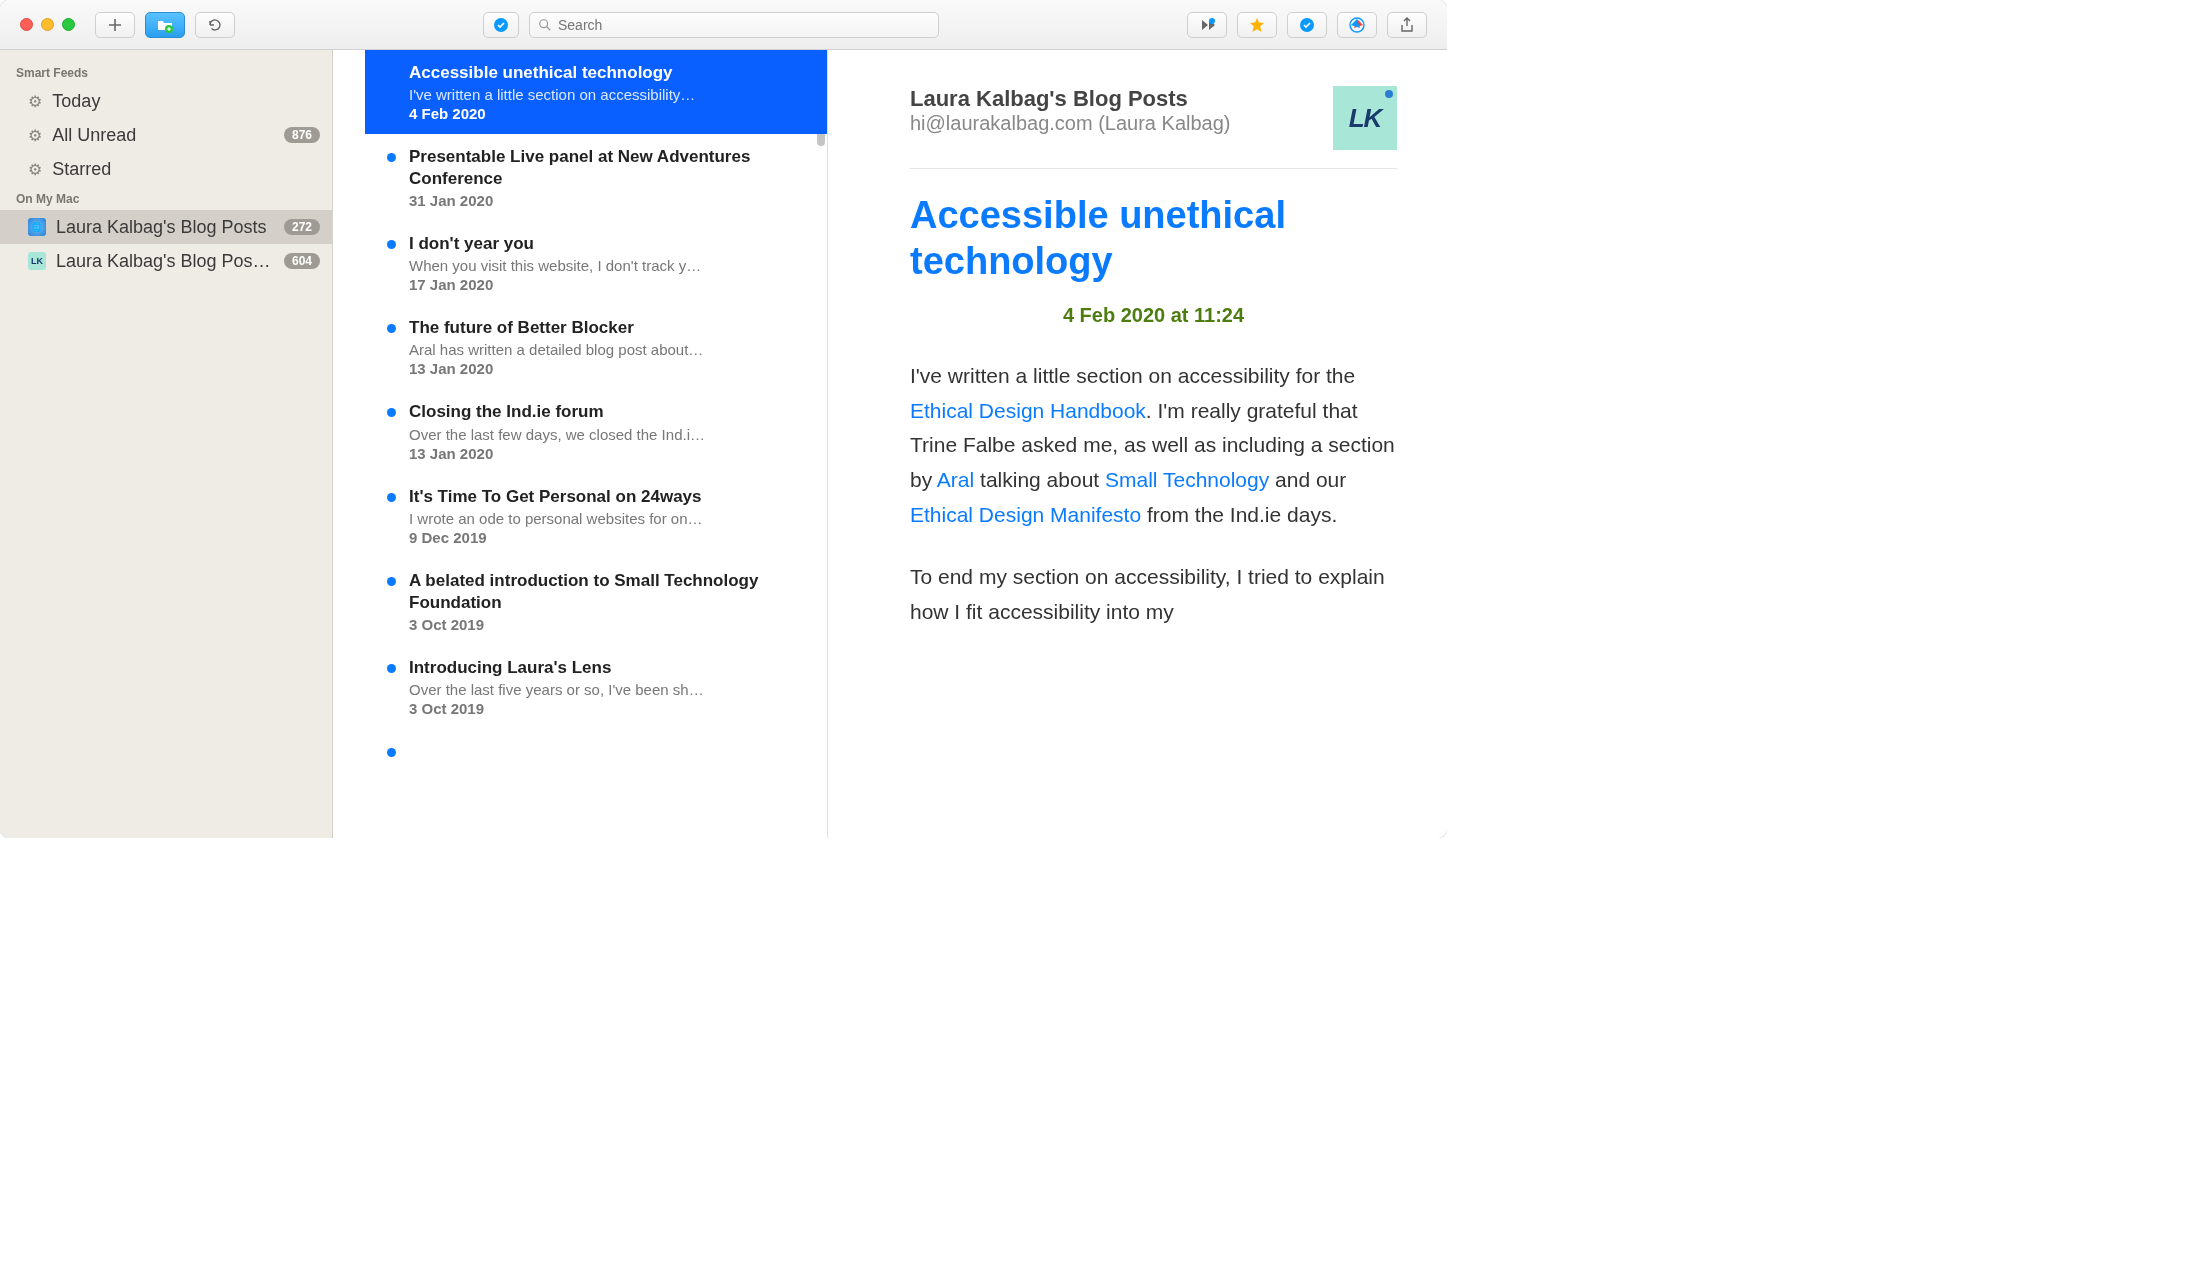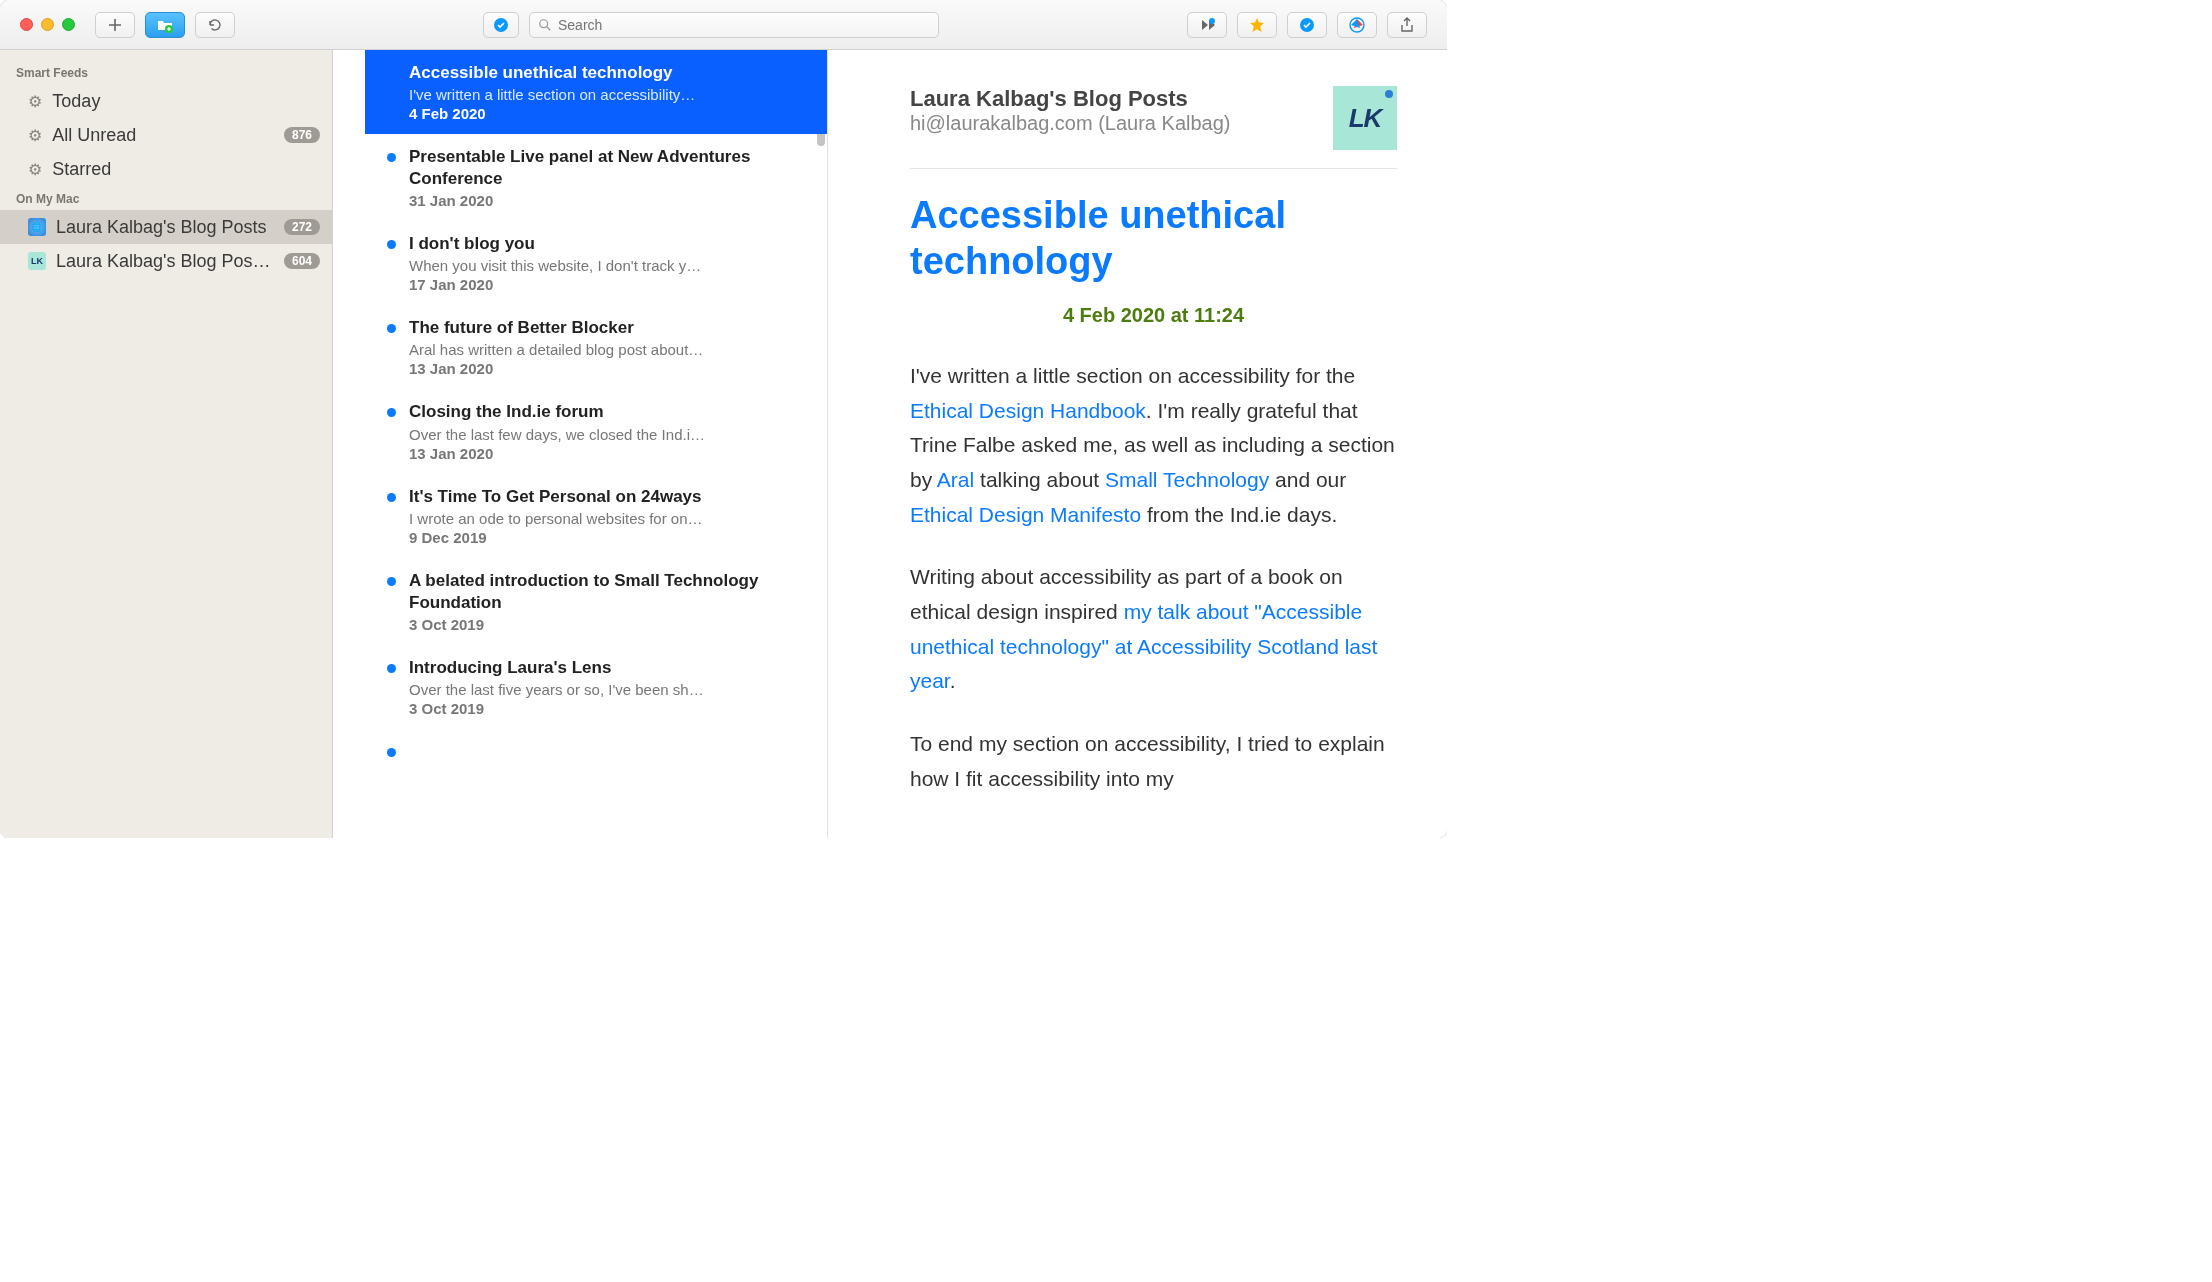--- a/index.html
+++ b/index.html
@@ -163,21 +163,21 @@
             <div class="summary">I've written a little section on accessibility…</div>
             <div class="date">4 Feb 2020</div>
           </div>
           <div class="article-item">
             <div class="dot"></div>
             <div class="title">Presentable Live panel at New Adventures Conference</div>
             <div class="date">31 Jan 2020</div>
           </div>
           <div class="article-item">
             <div class="dot"></div>
-            <div class="title">I don't blog you</div>
+            <div class="title">I don't year you</div>
             <div class="summary">When you visit this website, I don't track y…</div>
             <div class="date">17 Jan 2020</div>
           </div>
           <div class="article-item">
             <div class="dot"></div>
             <div class="title">The future of Better Blocker</div>
             <div class="summary">Aral has written a detailed blog post about…</div>
             <div class="date">13 Jan 2020</div>
           </div>
           <div class="article-item">
@@ -215,19 +215,16 @@
           <div class="feedname">Laura Kalbag's Blog Posts</div>
           <div class="author">hi@laurakalbag.com (Laura Kalbag)</div>
         </div>
         <div class="avatar">LK</div>
       </div>
       <h1>Accessible unethical technology</h1>
       <div class="datetime">4 Feb 2020 at 11:24</div>
       <p>
         <span>I've written a little section on accessibility for the </span><a href="#">Ethical Design Handbook</a><span>. I'm really grateful that Trine Falbe asked me, as well as including a section by </span><a href="#">Aral</a><span> talking about </span><a href="#">Small Technology</a><span> and our </span><a href="#">Ethical Design Manifesto</a><span> from the Ind.ie days.</span>
       </p>
-      <p>
-        <span>Writing about accessibility as part of a book on ethical design inspired </span><a href="#">my talk about "Accessible unethical technology" at Accessibility Scotland last year</a><span>.</span>
-      </p>
       <p>To end my section on accessibility, I tried to explain how I fit accessibility into my</p>
     </div>
   </div>
 </div>
 
 </body></html>

